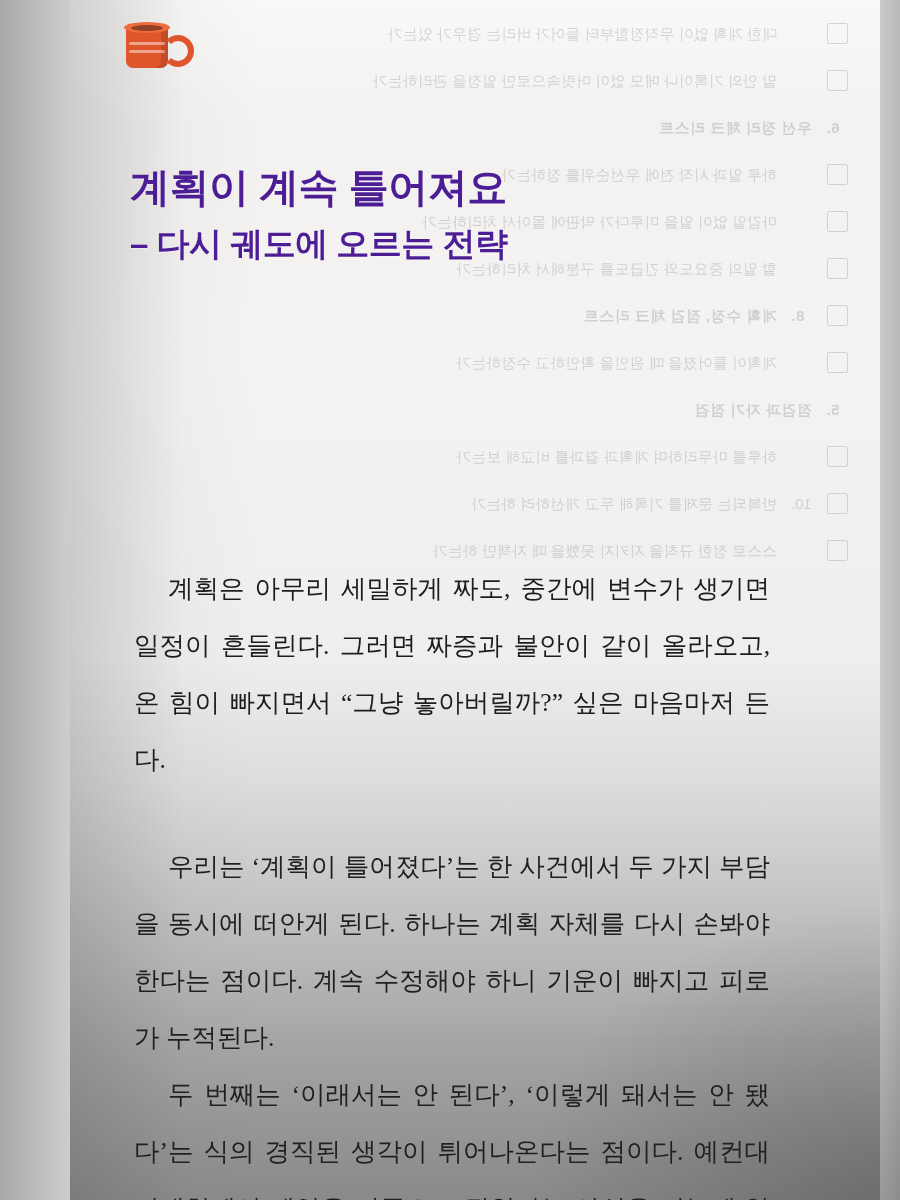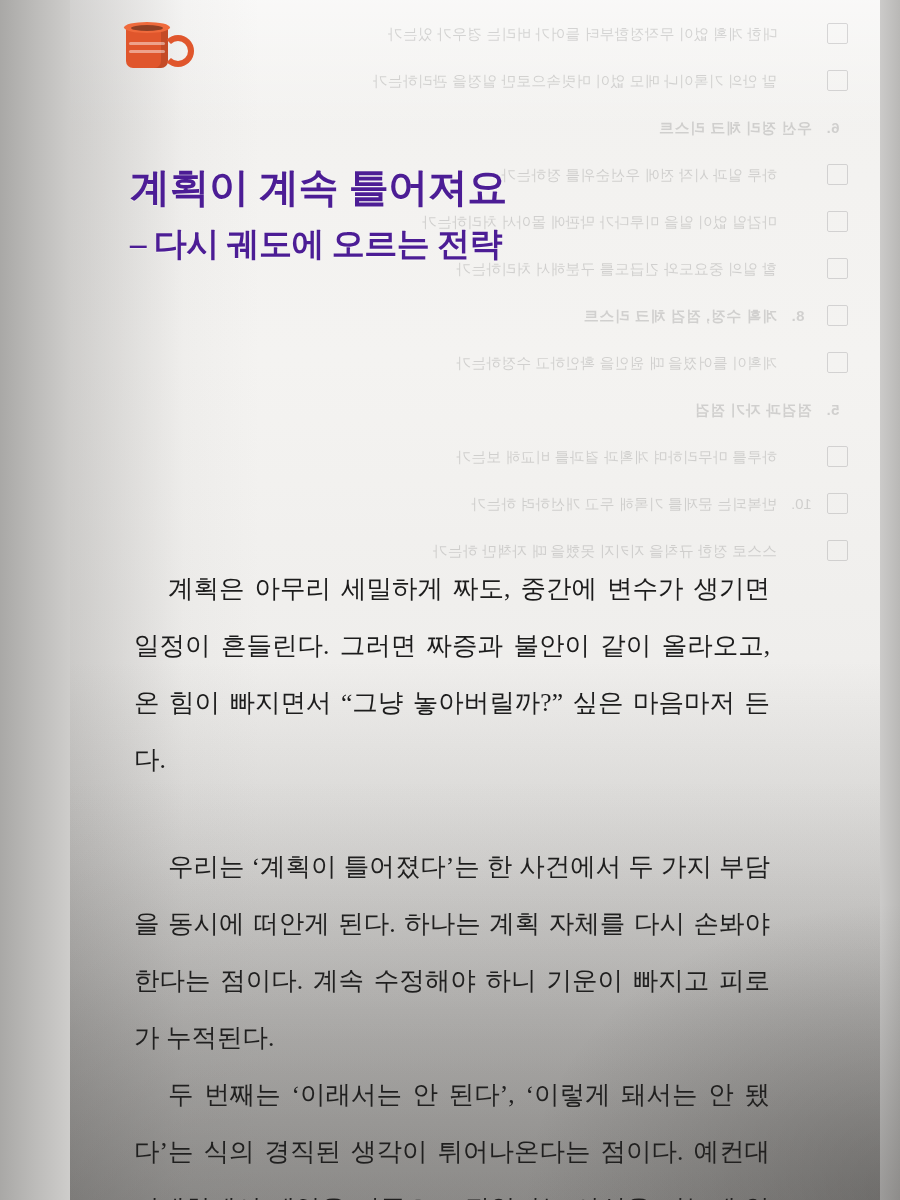--- a/index.html
+++ b/index.html
@@ -176,21 +176,20 @@
   .title-line {
     font-size: 40px;
     font-weight: bold;
     letter-spacing: -0.5px;
     line-height: 1.46;
     text-shadow: 0 1px 0 rgba(255,255,255,0.4);
   }
   .title-line.sub {
     font-size: 33px;
     margin-top: 4px;
-    font-family: Liberation Serif, serif;
   }
 
   
   .body-copy {
     position: absolute;
     left: 134px;
     top: 560px;
     width: 636px;
     color: #1c1c1c;
     font-family: "Liberation Serif", serif;

